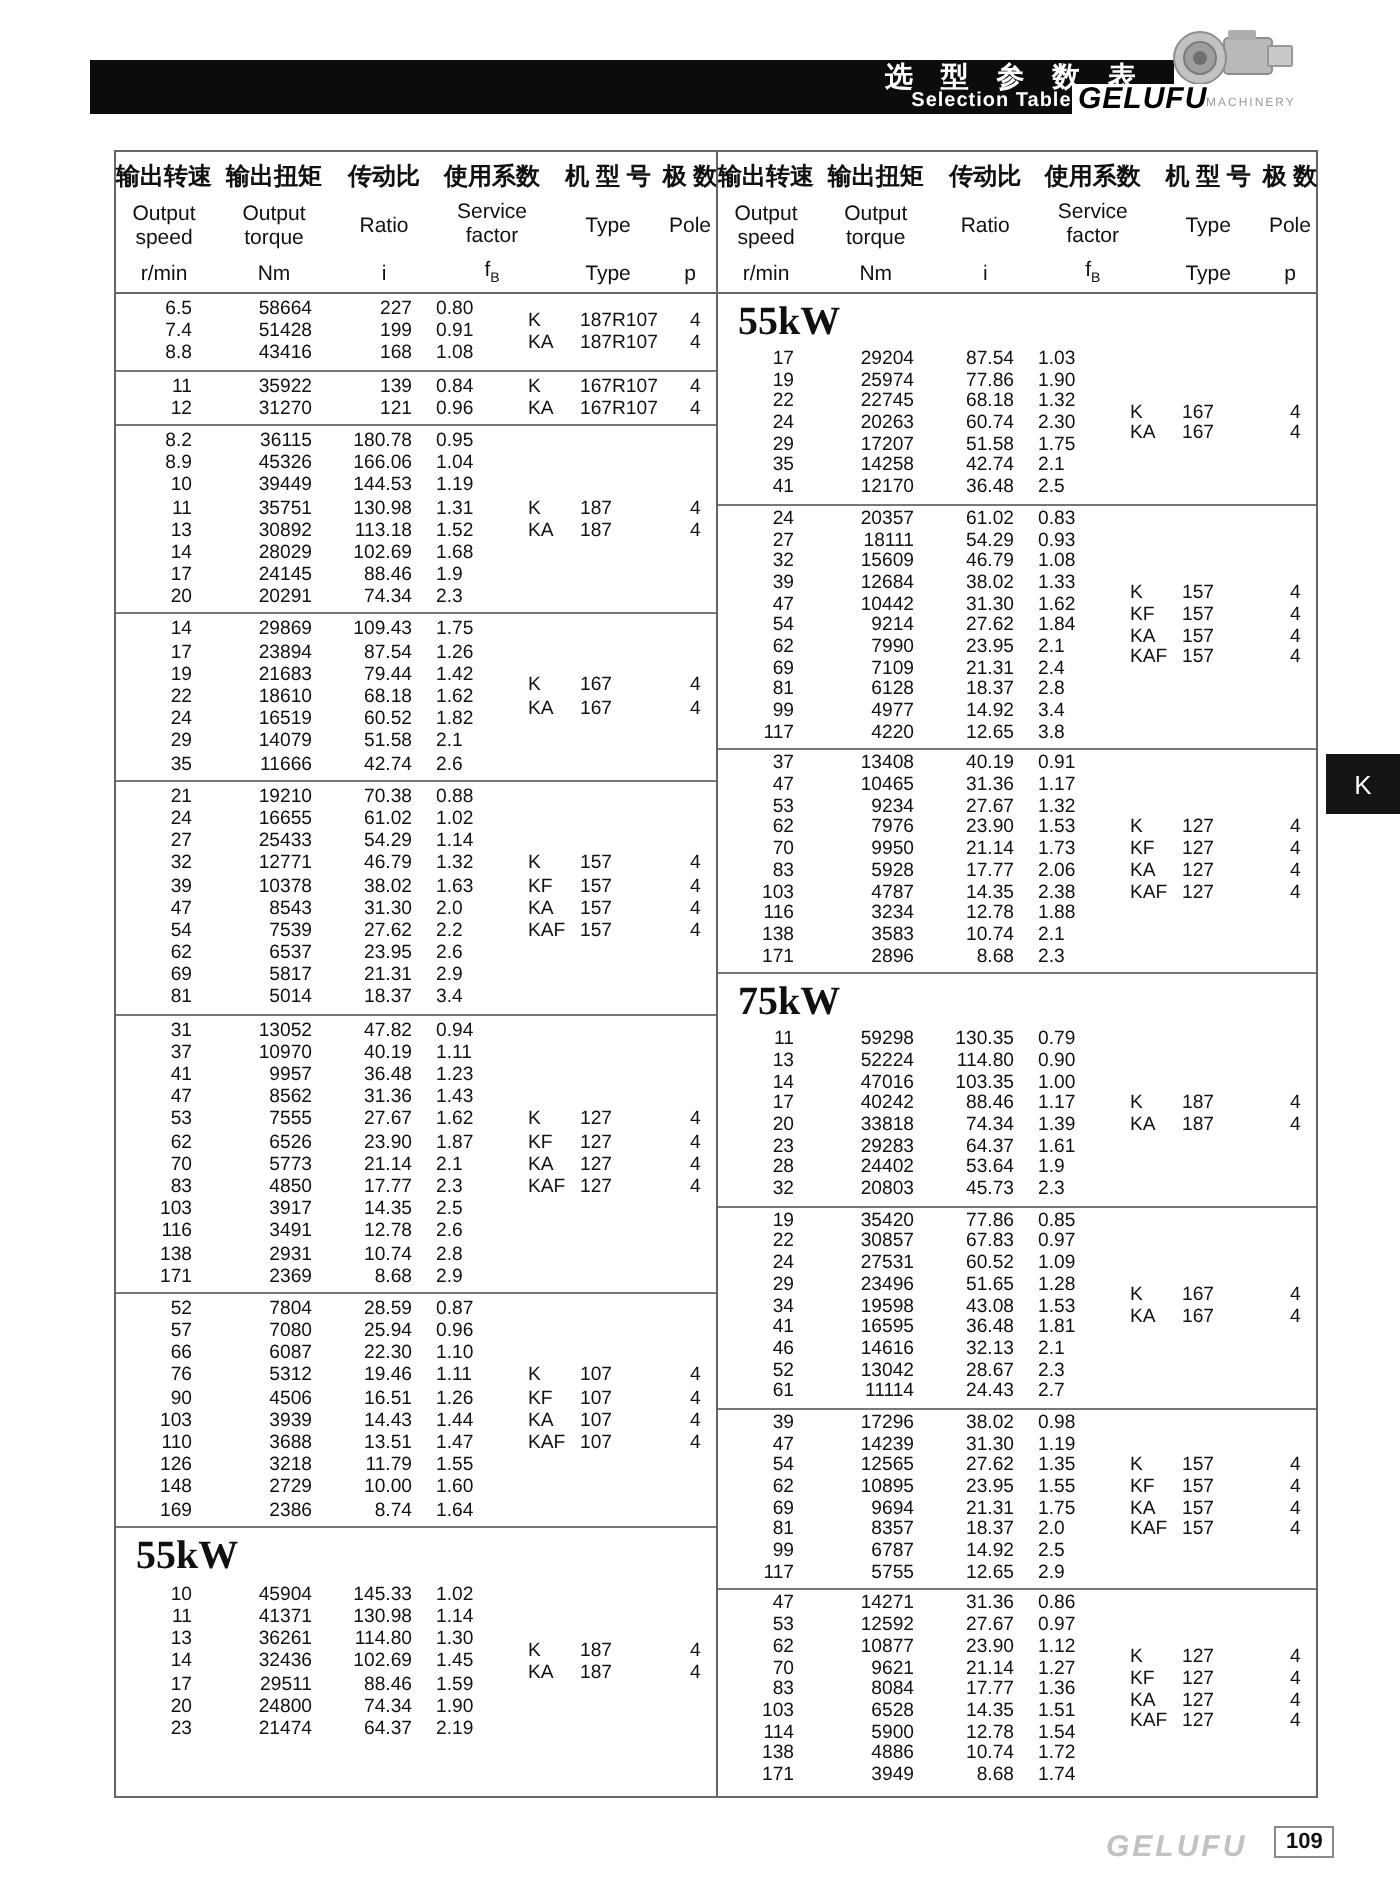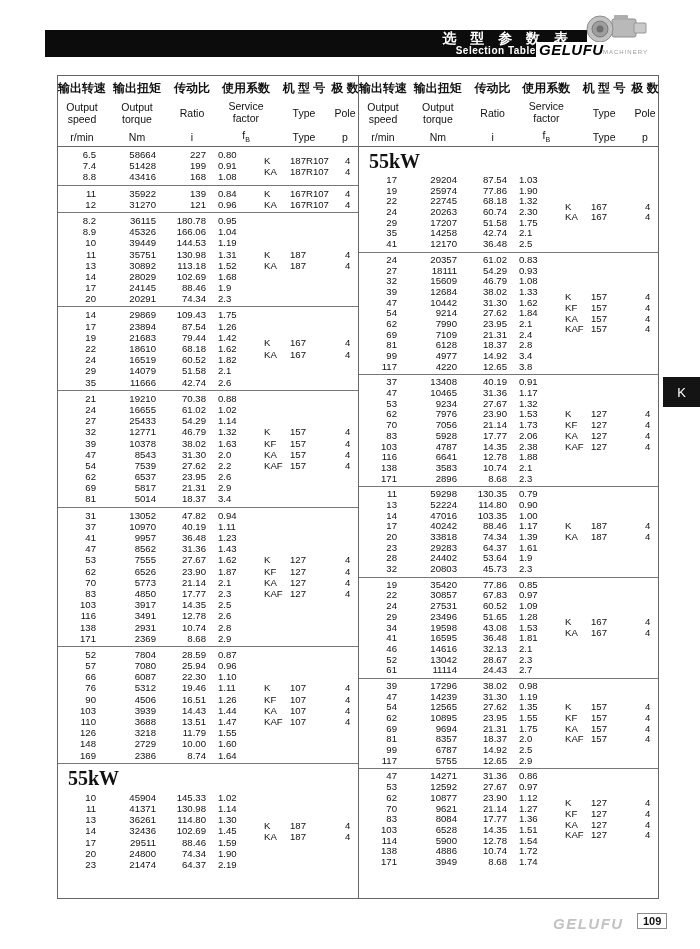--- a/index.html
+++ b/index.html
@@ -834,39 +834,39 @@
                 <span class="c3">1.32</span>
               </div>
               <div class="row">
                 <span class="c0">62</span>
                 <span class="c1">7976</span>
                 <span class="c2">23.90</span>
                 <span class="c3">1.53</span>
               </div>
               <div class="row">
                 <span class="c0">70</span>
-                <span class="c1">7056</span>
+                <span class="c1">9950</span>
                 <span class="c2">21.14</span>
                 <span class="c3">1.73</span>
               </div>
               <div class="row">
                 <span class="c0">83</span>
                 <span class="c1">5928</span>
                 <span class="c2">17.77</span>
                 <span class="c3">2.06</span>
               </div>
               <div class="row">
                 <span class="c0">103</span>
                 <span class="c1">4787</span>
                 <span class="c2">14.35</span>
                 <span class="c3">2.38</span>
               </div>
               <div class="row">
                 <span class="c0">116</span>
-                <span class="c1">6641</span>
+                <span class="c1">3234</span>
                 <span class="c2">12.78</span>
                 <span class="c3">1.88</span>
               </div>
               <div class="row">
                 <span class="c0">138</span>
                 <span class="c1">3583</span>
                 <span class="c2">10.74</span>
                 <span class="c3">2.1</span>
               </div>
               <div class="row">
@@ -894,20 +894,21 @@
               </div>
               <div class="tline">
                 <span class="tprefix">KAF</span>
                 <span class="tmodel">127</span>
                 <span class="tpole">4</span>
               </div>
             </div>
           </div>
         </div>
         <div class="section">
+          <div class="sheading">75kW</div>
           <div class="group">
             <div class="rows">
               <div class="row">
                 <span class="c0">11</span>
                 <span class="c1">59298</span>
                 <span class="c2">130.35</span>
                 <span class="c3">0.79</span>
               </div>
               <div class="row">
                 <span class="c0">13</span>

